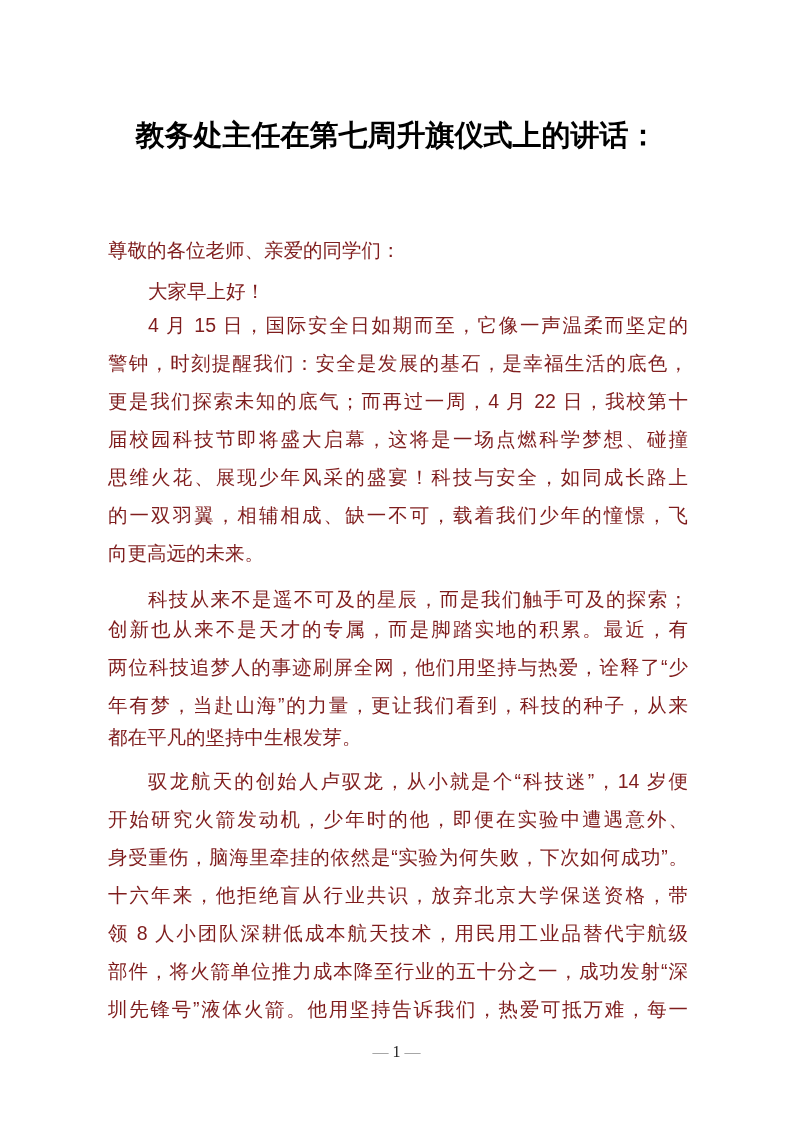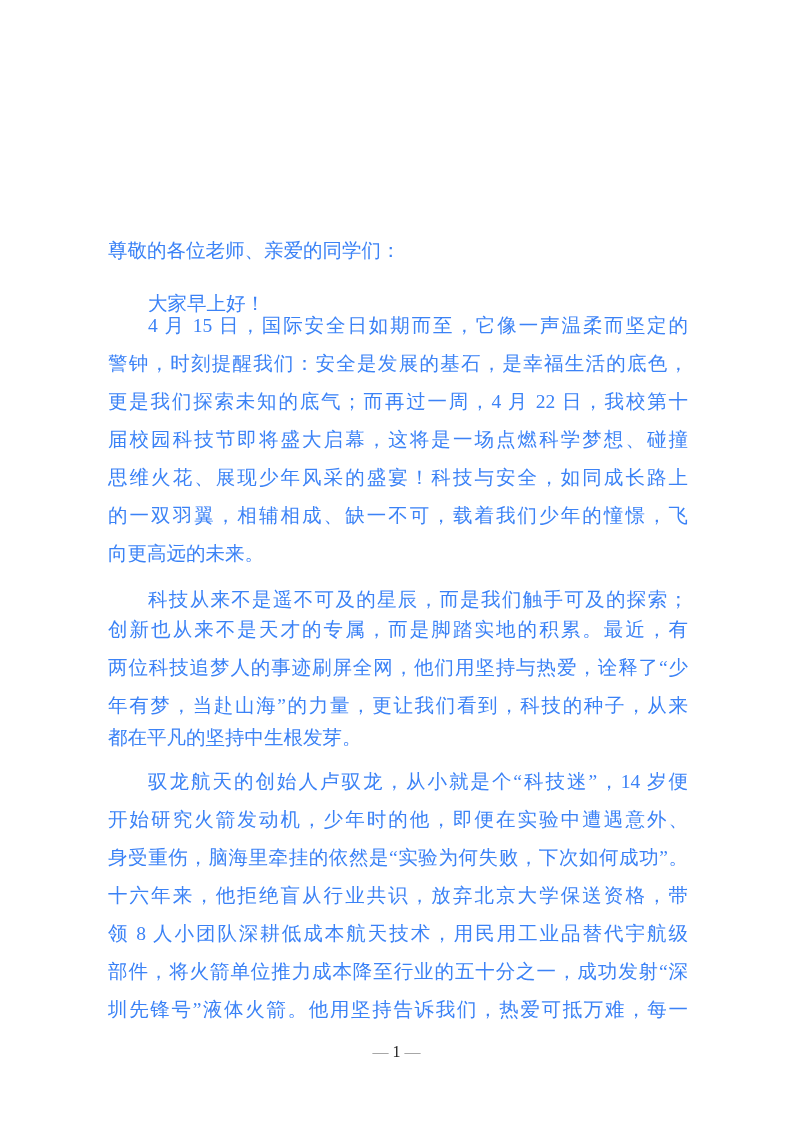--- a/index.html
+++ b/index.html
@@ -4,36 +4,37 @@
 <style>
   html, body { margin: 0; padding: 0; background: #ffffff; }
   body { width: 793px; height: 1122px; position: relative; overflow: hidden; }
   .page { position: absolute; left: 0; top: 0; width: 793px; height: 1122px; background: #fff; }
   .title { position: absolute; left: 0; width: 793px; text-align: center;
     font-family: "DejaVu Serif", "Liberation Serif", serif; font-weight: bold;
     font-size: 29px; color: #000; letter-spacing: 0px; white-space: nowrap; }
   .t1 { top: 116px; }
   .t2 { top: 158px; }
   .line { position: absolute; left: 108px; width: 580px;
-    font-family: Liberation Serif, serif; font-size: 19.5px;
-    color: #3b82f6; white-space: nowrap; text-align: justify; text-align-last: justify; }
+    font-family: Liberation Sans, sans-serif; font-size: 19.5px;
+    color: #7f1d1d; white-space: nowrap; text-align: justify; text-align-last: justify; }
   .line.last { text-align-last: left; }
   .line.indent { left: 148px; width: 540px; }
   .footer { position: absolute; top: 1043px; left: 0; width: 793px; text-align: center;
     font-family: "Liberation Serif", serif; font-size: 16px; color: #222; }
   .footer .dash { color: #999; }
 </style>
 </head>
 <body>
 
 <div class="page">
+  <div class="title t1">教务处主任在第七周升旗仪式上的讲话：</div>
 
   <div id="body-lines">
       <div class="line last" style="top: 237px;">尊敬的各位老师、亲爱的同学们：</div>
-      <div class="line indent last" style="top: 290px;">大家早上好！</div>
+      <div class="line indent last" style="top: 278px;">大家早上好！</div>
       <div class="line indent" style="top: 312px;">4 月 15 日，国际安全日如期而至，它像一声温柔而坚定的</div>
       <div class="line" style="top: 350px;">警钟，时刻提醒我们：安全是发展的基石，是幸福生活的底色，</div>
       <div class="line" style="top: 388px;">更是我们探索未知的底气；而再过一周，4 月 22 日，我校第十</div>
       <div class="line" style="top: 426px;">届校园科技节即将盛大启幕，这将是一场点燃科学梦想、碰撞</div>
       <div class="line" style="top: 464px;">思维火花、展现少年风采的盛宴！科技与安全，如同成长路上</div>
       <div class="line" style="top: 502px;">的一双羽翼，相辅相成、缺一不可，载着我们少年的憧憬，飞</div>
       <div class="line last" style="top: 540px;">向更高远的未来。</div>
       <div class="line indent" style="top: 578px; margin-top: 8px;">科技从来不是遥不可及的星辰，而是我们触手可及的探索；</div>
       <div class="line" style="top: 616px;">创新也从来不是天才的专属，而是脚踏实地的积累。最近，有</div>
       <div class="line" style="top: 654px;">两位科技追梦人的事迹刷屏全网，他们用坚持与热爱，诠释了“少</div>

